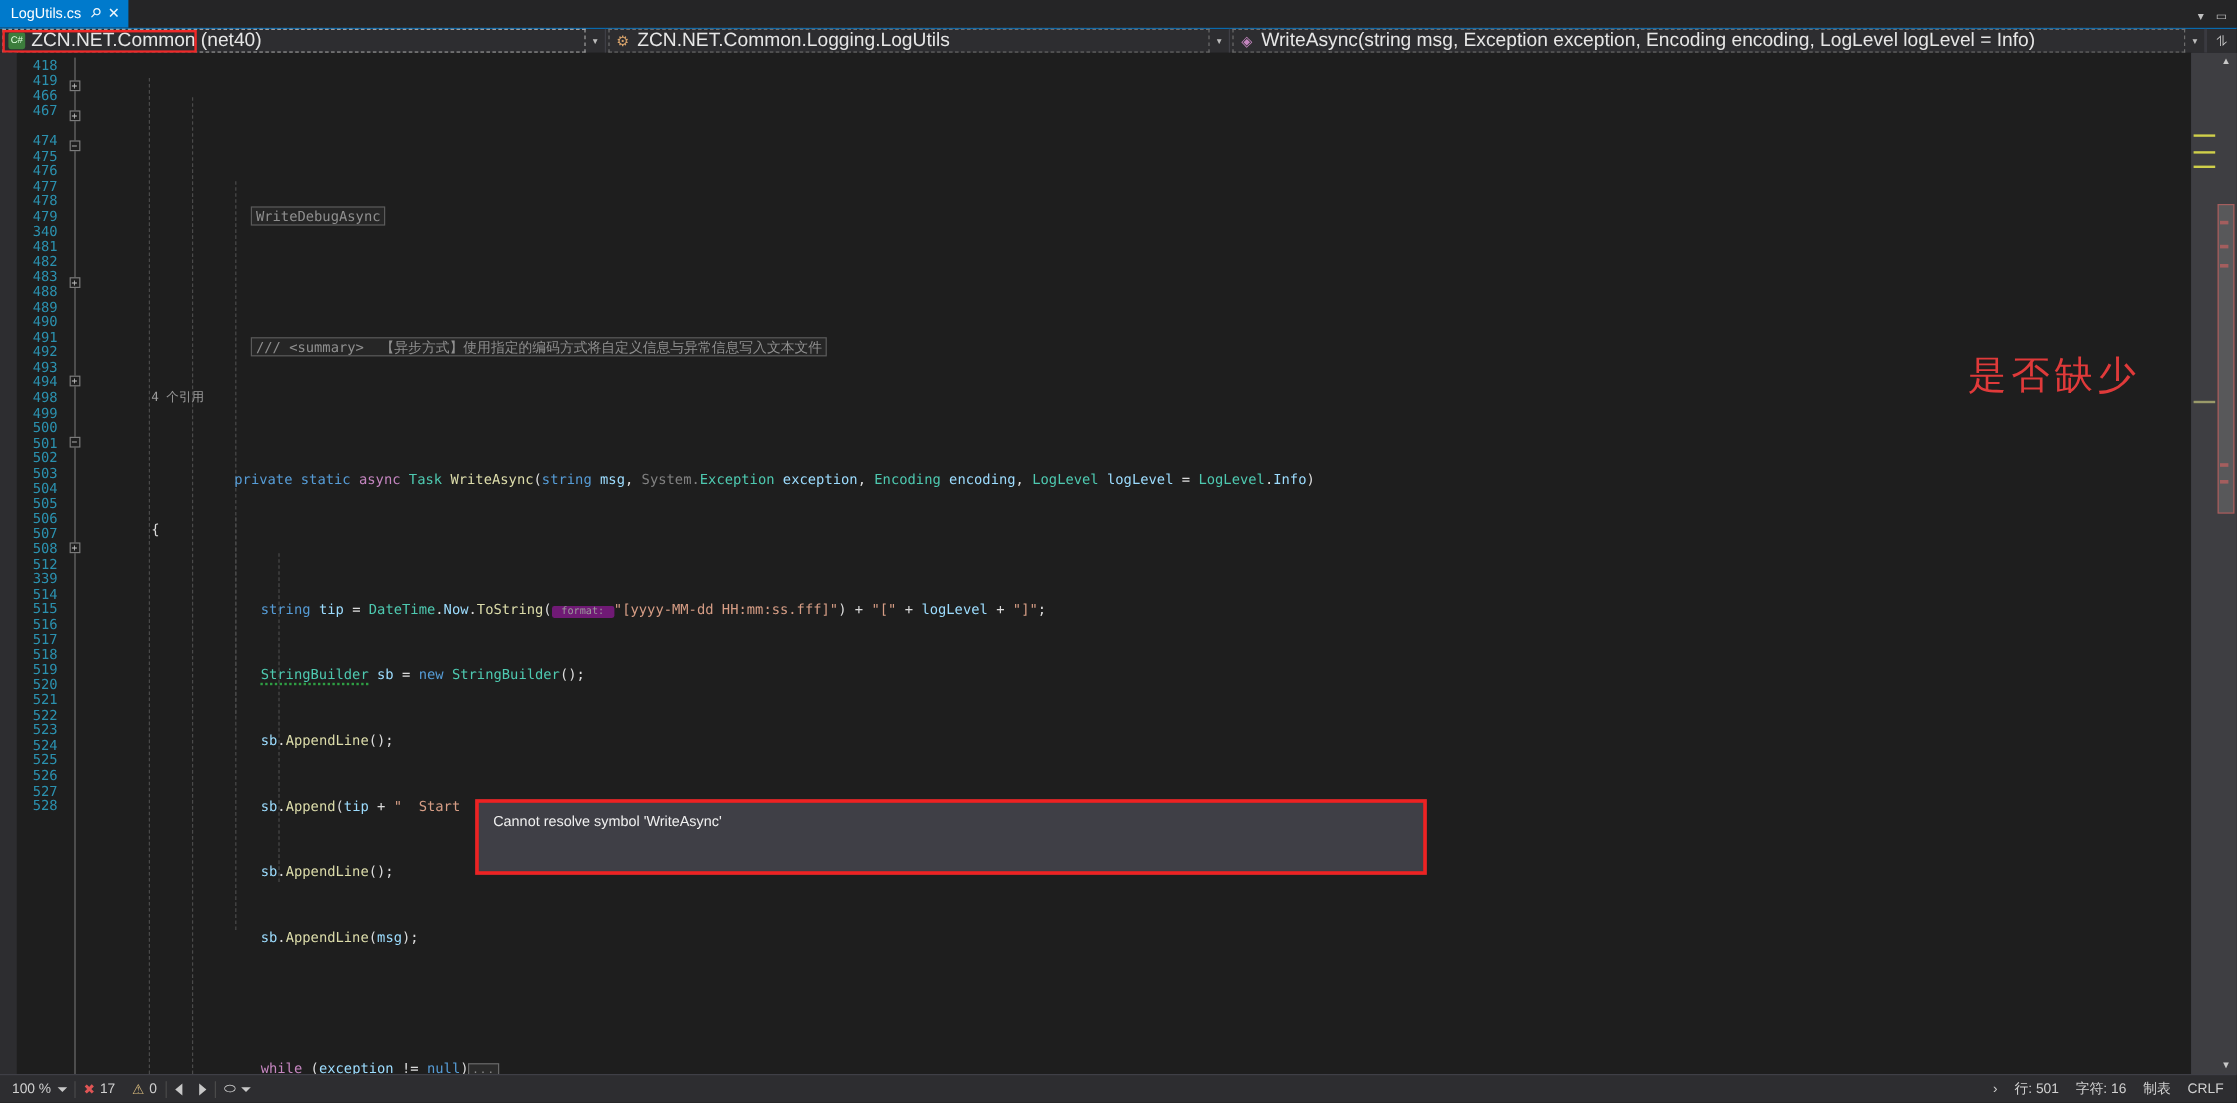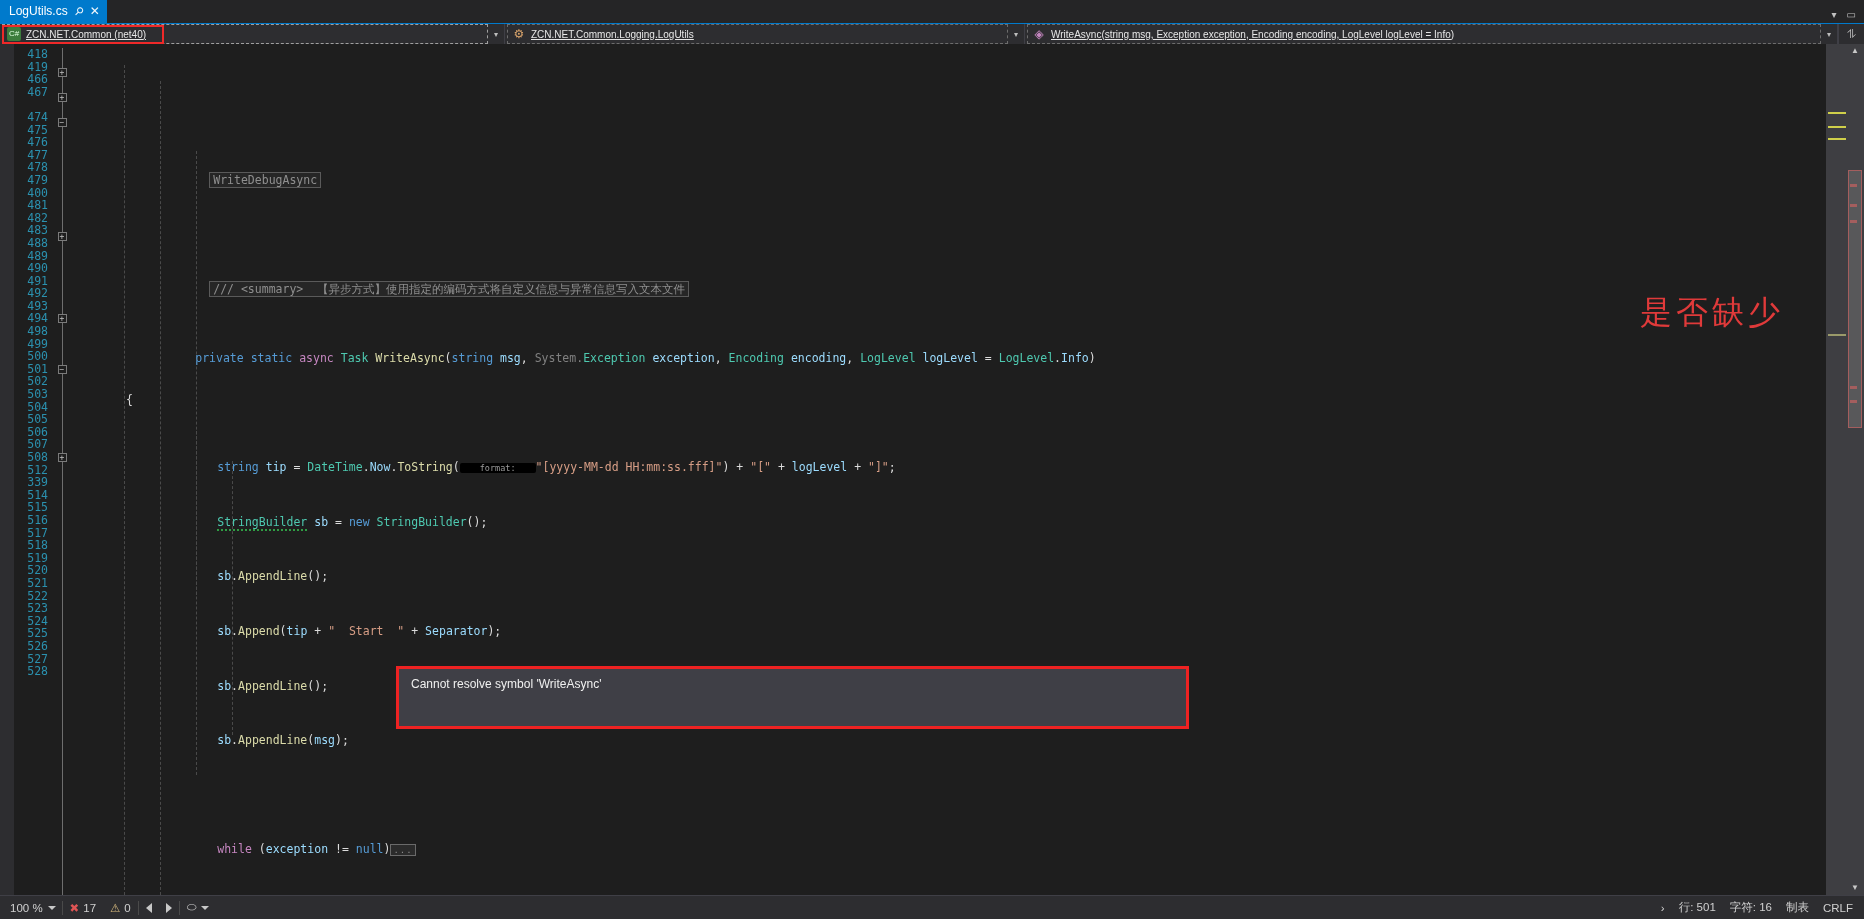--- a/index.html
+++ b/index.html
@@ -41,21 +41,21 @@
   .nav-combo.c2 { width: 520px; }
   .nav-combo.c3 { flex: 1 1 auto; }
   .nav-inner {
     display: flex; align-items: center; gap: 5px; flex: 1 1 auto;
     padding: 0 4px; min-width: 0; height: 100%;
     border: 1px dashed #6d6d6d;
     margin: 2px 0 2px 2px;
     overflow: hidden;
   }
   .nav-combo.c1 .nav-inner { border: 1px dashed #a0a0a0; }
-  .nav-label { white-space: nowrap; overflow: hidden; text-overflow: clip; font-size: 10px; text-decoration: underline; }
+  .nav-label { white-space: nowrap; overflow: hidden; text-overflow: clip; font-size: 16px; }
   .nav-arrow {
     width: 16px; flex: 0 0 16px; display: flex; align-items: center; justify-content: center;
     color: #bdbdbd; font-size: 8px; cursor: pointer;
   }
   .red-box-nav {
     position: absolute; left: 2px; top: 1px; width: 162px; height: 19px;
     border: 2px solid #ef2929; pointer-events: none;
   }
   .ico { width: 14px; height: 14px; flex: 0 0 14px; display:inline-block; position: relative; }
   .ico-cs { background: #3c7d3c; border-radius: 2px; color:#dfffdf; font-size:8px; line-height:14px; text-align:center; font-family:"Liberation Sans",sans-serif; }
@@ -84,22 +84,22 @@
   .kwc  { color: #c586c0; }
   .typ  { color: #4ec9b0; }
   .str  { color: #d69d85; }
   .var  { color: #9cdcfe; }
   .mth  { color: #dcdcaa; }
   .pun  { color: #dcdcdc; }
   .xdoc { color: #7a7a7a; }
   .refs { color: #9b9b9b; font-size: 10.5px; }
 
   .param-hint {
-    background: #000000; color: #9b9b9b; font-size: 8.5px;
-    padding: 0 20px; border-radius: 2px; font-family: "DejaVu Sans Mono", monospace;
+    background: #701a75; color: #9b9b9b; font-size: 8.5px;
+    padding: 0 8px; border-radius: 2px; font-family: "DejaVu Sans Mono", monospace;
   }
   .collapsed {
     border: 1px solid #6a6a6a; background: #2b2b2b; color: #8a8a8a;
     padding: 0 2px; font-size: 9px; letter-spacing: 1px;
   }
   .outline-box {
     border: 1px solid #5a5a5a; padding: 0 3px; color: #8f8f8f; background: #262626;
   }
   .squiggle-g { border-bottom: 2px dotted #2f9e44; }
 
@@ -211,21 +211,21 @@
       <div class="num">419</div>
       <div class="num">466</div>
       <div class="num">467</div>
       <div class="num"></div>
       <div class="num">474</div>
       <div class="num">475</div>
       <div class="num">476</div>
       <div class="num">477</div>
       <div class="num">478</div>
       <div class="num">479</div>
-      <div class="num">400</div>
+      <div class="num">340</div>
       <div class="num">481</div>
       <div class="num">482</div>
       <div class="num">483</div>
       <div class="num">488</div>
       <div class="num">489</div>
       <div class="num">490</div>
       <div class="num">491</div>
       <div class="num">492</div>
       <div class="num">493</div>
       <div class="num">494</div>
@@ -285,20 +285,21 @@
         <div class="ln" style="padding-left:58px;">
           <span class="outline-box">WriteDebugAsync</span>
         </div>
 
         <div class="ln">&nbsp;</div>
 
         <div class="ln" style="padding-left:58px;">
           <span class="outline-box xdoc">/// &lt;summary&gt;  【异步方式】使用指定的编码方式将自定义信息与异常信息写入文本文件</span>
         </div>
 
+        <div class="ln refs" style="padding-left:44px;">4 个引用</div>
 
         <div class="ln" style="padding-left:44px;">
           <span class="kw">private</span> <span class="kw">static</span> <span class="kwc">async</span> <span class="typ">Task</span> <span class="mth">WriteAsync</span><span class="pun">(</span><span class="kw">string</span> <span class="var">msg</span><span class="pun">,</span> <span class="typ" style="color:#808080;">System.</span><span class="typ">Exception</span> <span class="var">exception</span><span class="pun">,</span> <span class="typ">Encoding</span> <span class="var">encoding</span><span class="pun">,</span> <span class="typ">LogLevel</span> <span class="var">logLevel</span> <span class="pun">=</span> <span class="typ">LogLevel</span><span class="pun">.</span><span class="var">Info</span><span class="pun">)</span>
         </div>
 
         <div class="ln" style="padding-left:44px;"><span class="pun">{</span></div>
 
         <div class="ln" style="padding-left:66px;">
           <span class="kw">string</span> <span class="var">tip</span> <span class="pun">=</span> <span class="typ">DateTime</span><span class="pun">.</span><span class="var">Now</span><span class="pun">.</span><span class="mth">ToString</span><span class="pun">(</span><span class="param-hint">format:</span><span class="str">"[yyyy-MM-dd HH:mm:ss.fff]"</span><span class="pun">)</span> <span class="pun">+</span> <span class="str">"["</span> <span class="pun">+</span> <span class="var">logLevel</span> <span class="pun">+</span> <span class="str">"]"</span><span class="pun">;</span>
         </div>

